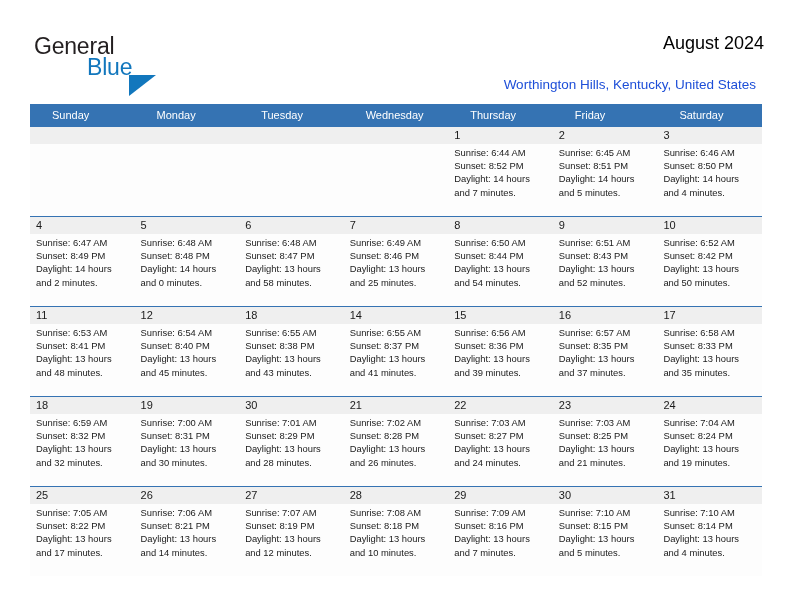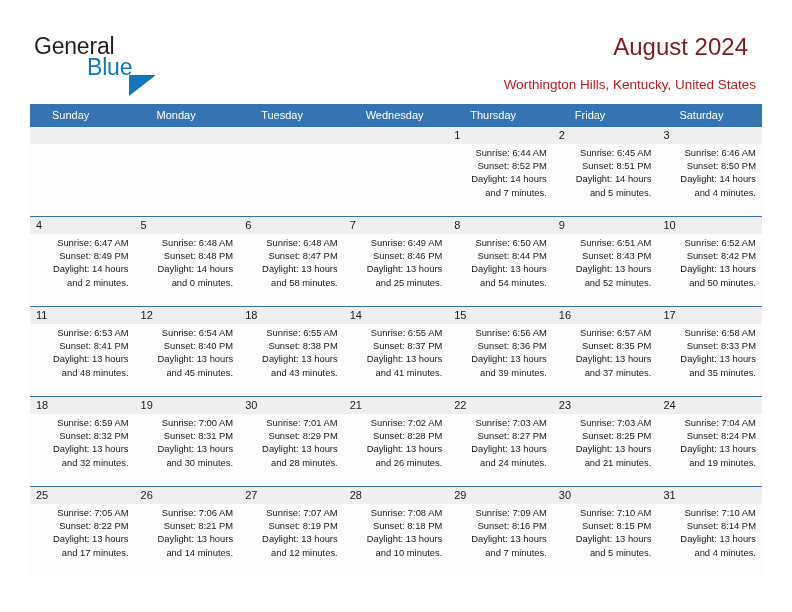--- a/index.html
+++ b/index.html
@@ -59,34 +59,34 @@
     left: 95px;
     top: 42px;
     width: 0;
     height: 0;
     border-left: 27px solid #1277bd;
     border-bottom: 21px solid transparent;
   }
 
   .title {
     position: absolute;
-    right: 44px;
+    right: 28px;
     top: 33px;
-    font-size: 24px;
-    color: #7f1d1d;
+    font-size: 18px;
+    color: #000000;
     text-align: right;
     white-space: nowrap;
     font-family: "Liberation Sans", sans-serif;
   }
   .subtitle {
     position: absolute;
     right: 36px;
     top: 77px;
     font-size: 13.5px;
-    color: #b91c1c;
+    color: #1d4ed8;
     text-align: right;
     white-space: nowrap;
     font-family: "Liberation Sans", sans-serif;
   }
 
   
   .calendar {
     position: absolute;
     left: 30px;
     top: 104px;
@@ -129,21 +129,20 @@
     font-size: 11px;
     line-height: 17px;
     padding-left: 6px;
     color: #1a1a1a;
     font-family: "Liberation Sans", sans-serif;
   }
   .detail-band {
     display: flex;
     background: #fdfdfd;
     height: 72px;
-    text-align: right;
   }
   .detail {
     flex: 0 0 104.57px;
     width: 104.57px;
     box-sizing: border-box;
     padding: 2px 6px 0 6px;
     font-size: 9.4px;
     line-height: 13.2px;
     color: #1a1a1a;
     font-family: "Liberation Sans", sans-serif;

